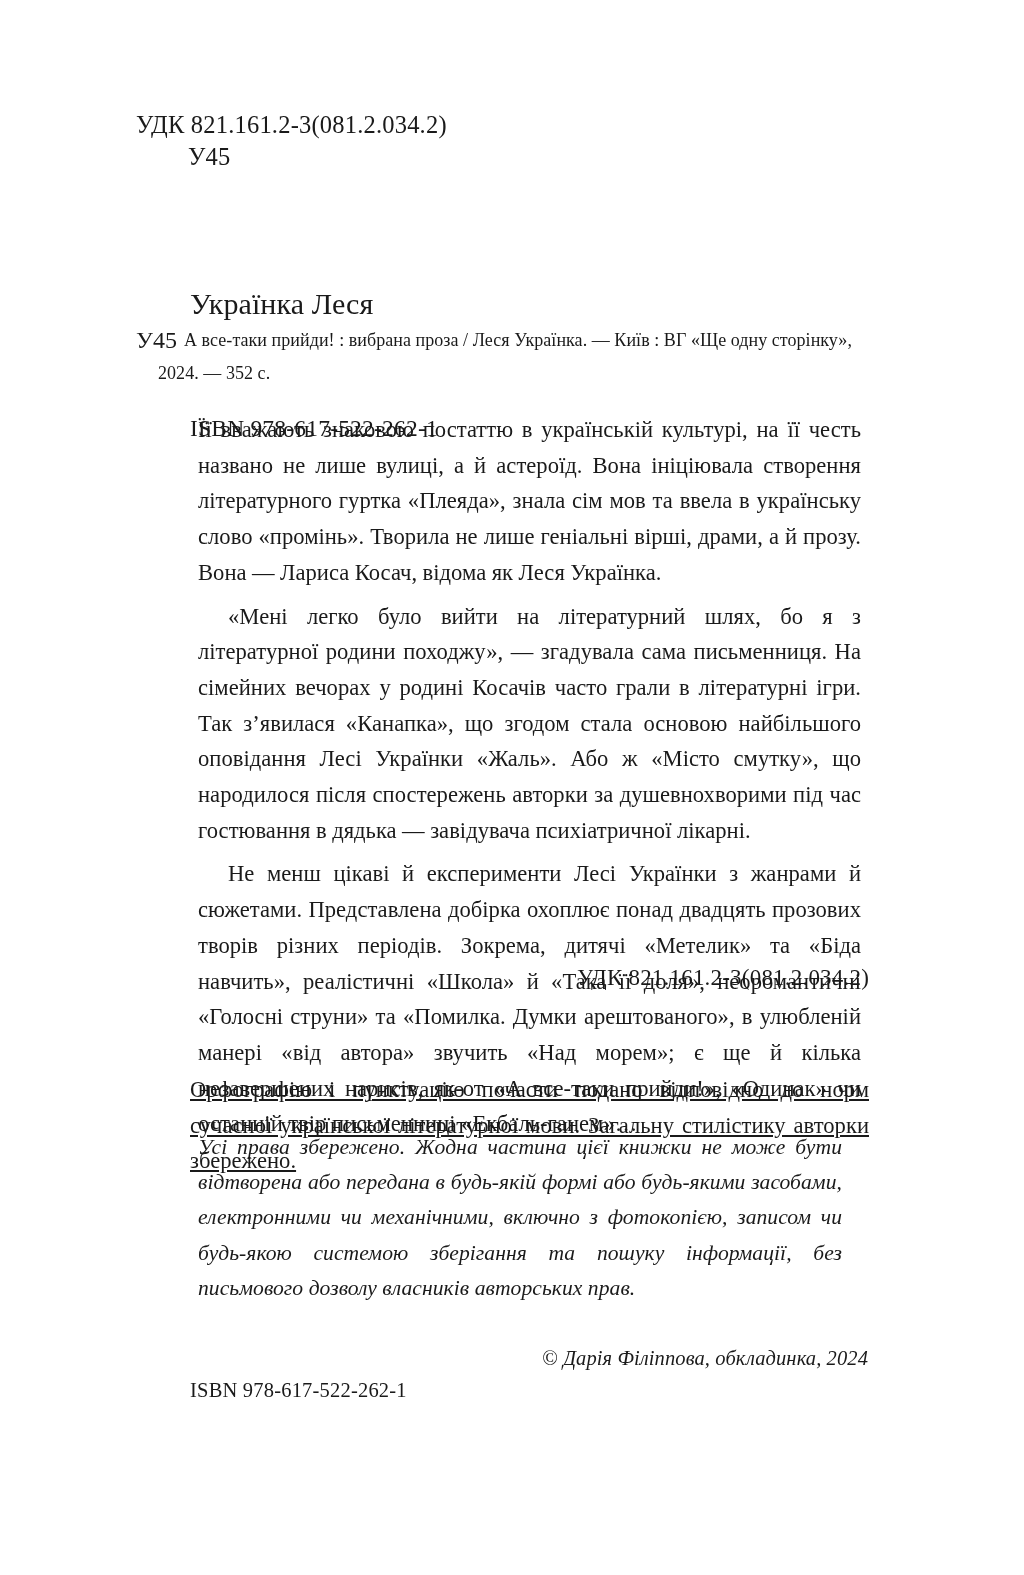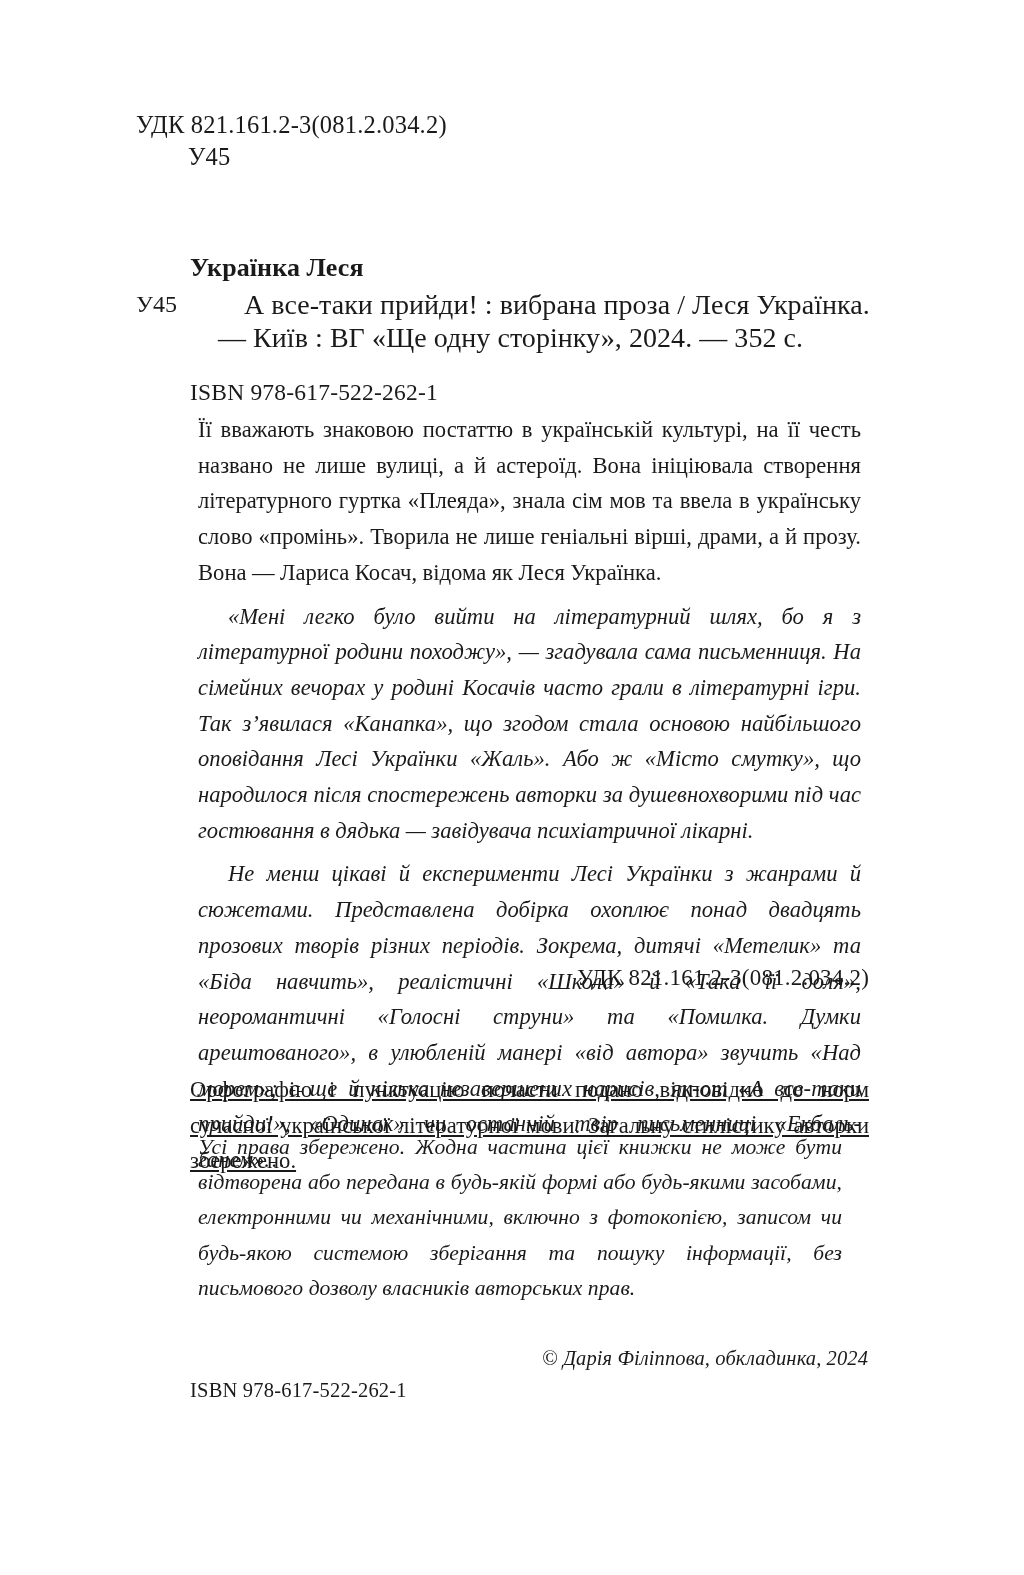--- a/index.html
+++ b/index.html
@@ -42,39 +42,40 @@
 
   
   .biblio {
     position: absolute;
     left: 136px;
     top: 252px;
     width: 740px;
   }
   .biblio-author {
     margin-left: 54px;
-    font-weight: bold;
-    font-size: 26px;
+    font-weight: normal;
+    font-size: 30px;
     line-height: 31px;
     letter-spacing: 0.1px;
+    margin-top: 36px;
   }
   .biblio-body {
     position: relative;
     margin-top: 5px;
   }
   .biblio-shelfmark {
     position: absolute;
     left: 0;
     top: 0;
     font-size: 24px;
     line-height: 33px;
   }
   .biblio-desc {
-    margin-left: 82px;
-    font-size: 28px;
+    margin-left: 22px;
+    font-size: 18px;
     line-height: 33px;
     text-indent: 26px;
     letter-spacing: 0.05px;
   }
   .biblio-isbn {
     margin-left: 54px;
     margin-top: 22px;
     font-size: 23.5px;
     line-height: 32px;
     letter-spacing: 0.2px;
@@ -92,21 +93,20 @@
     font-size: 22.6px;
     line-height: 35.7px;
     text-align: justify;
     text-justify: inter-word;
     letter-spacing: 0.02px;
     word-spacing: -0.2px;
     hyphens: manual;
   }
   .annotation p.indent {
     text-indent: 30px;
-    font-style: italic;
   }
 
   
   .udk-repeat {
     position: absolute;
     left: 190px;
     top: 962px;
     width: 679px;
     text-align: right;
     font-size: 23px;

